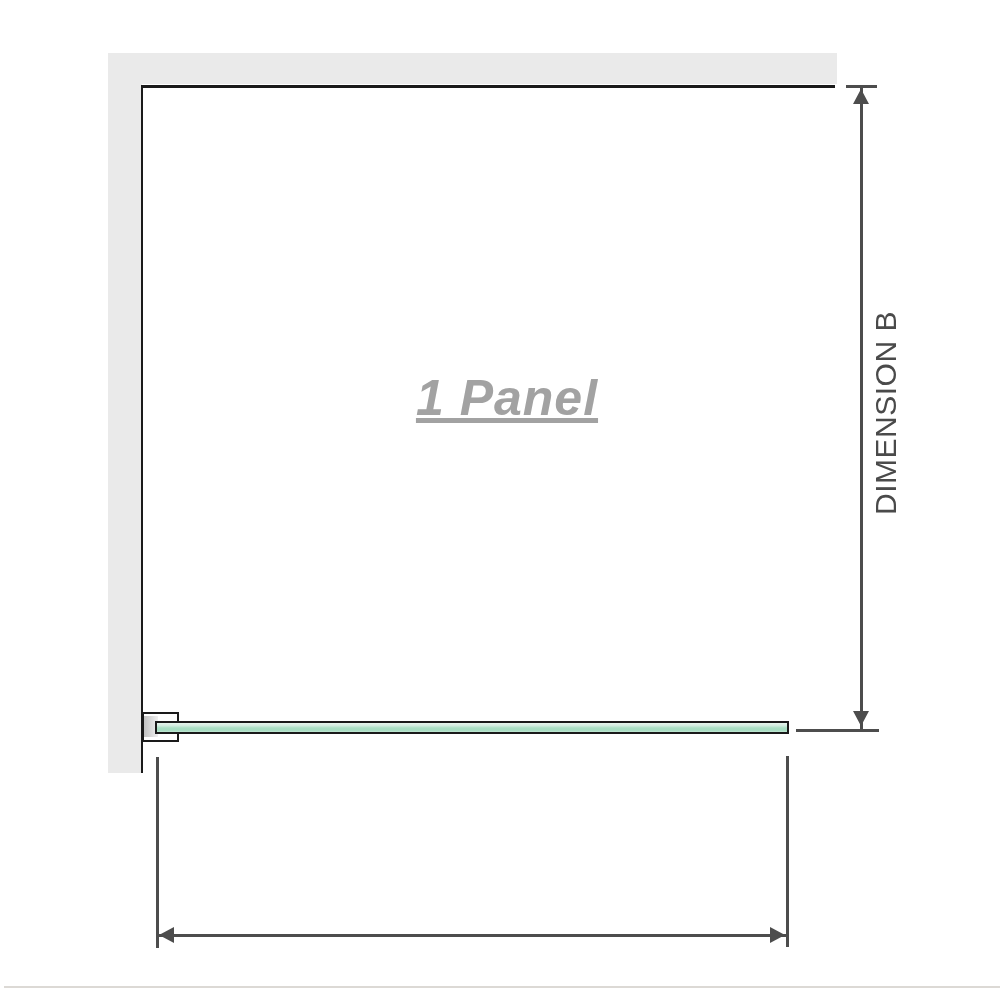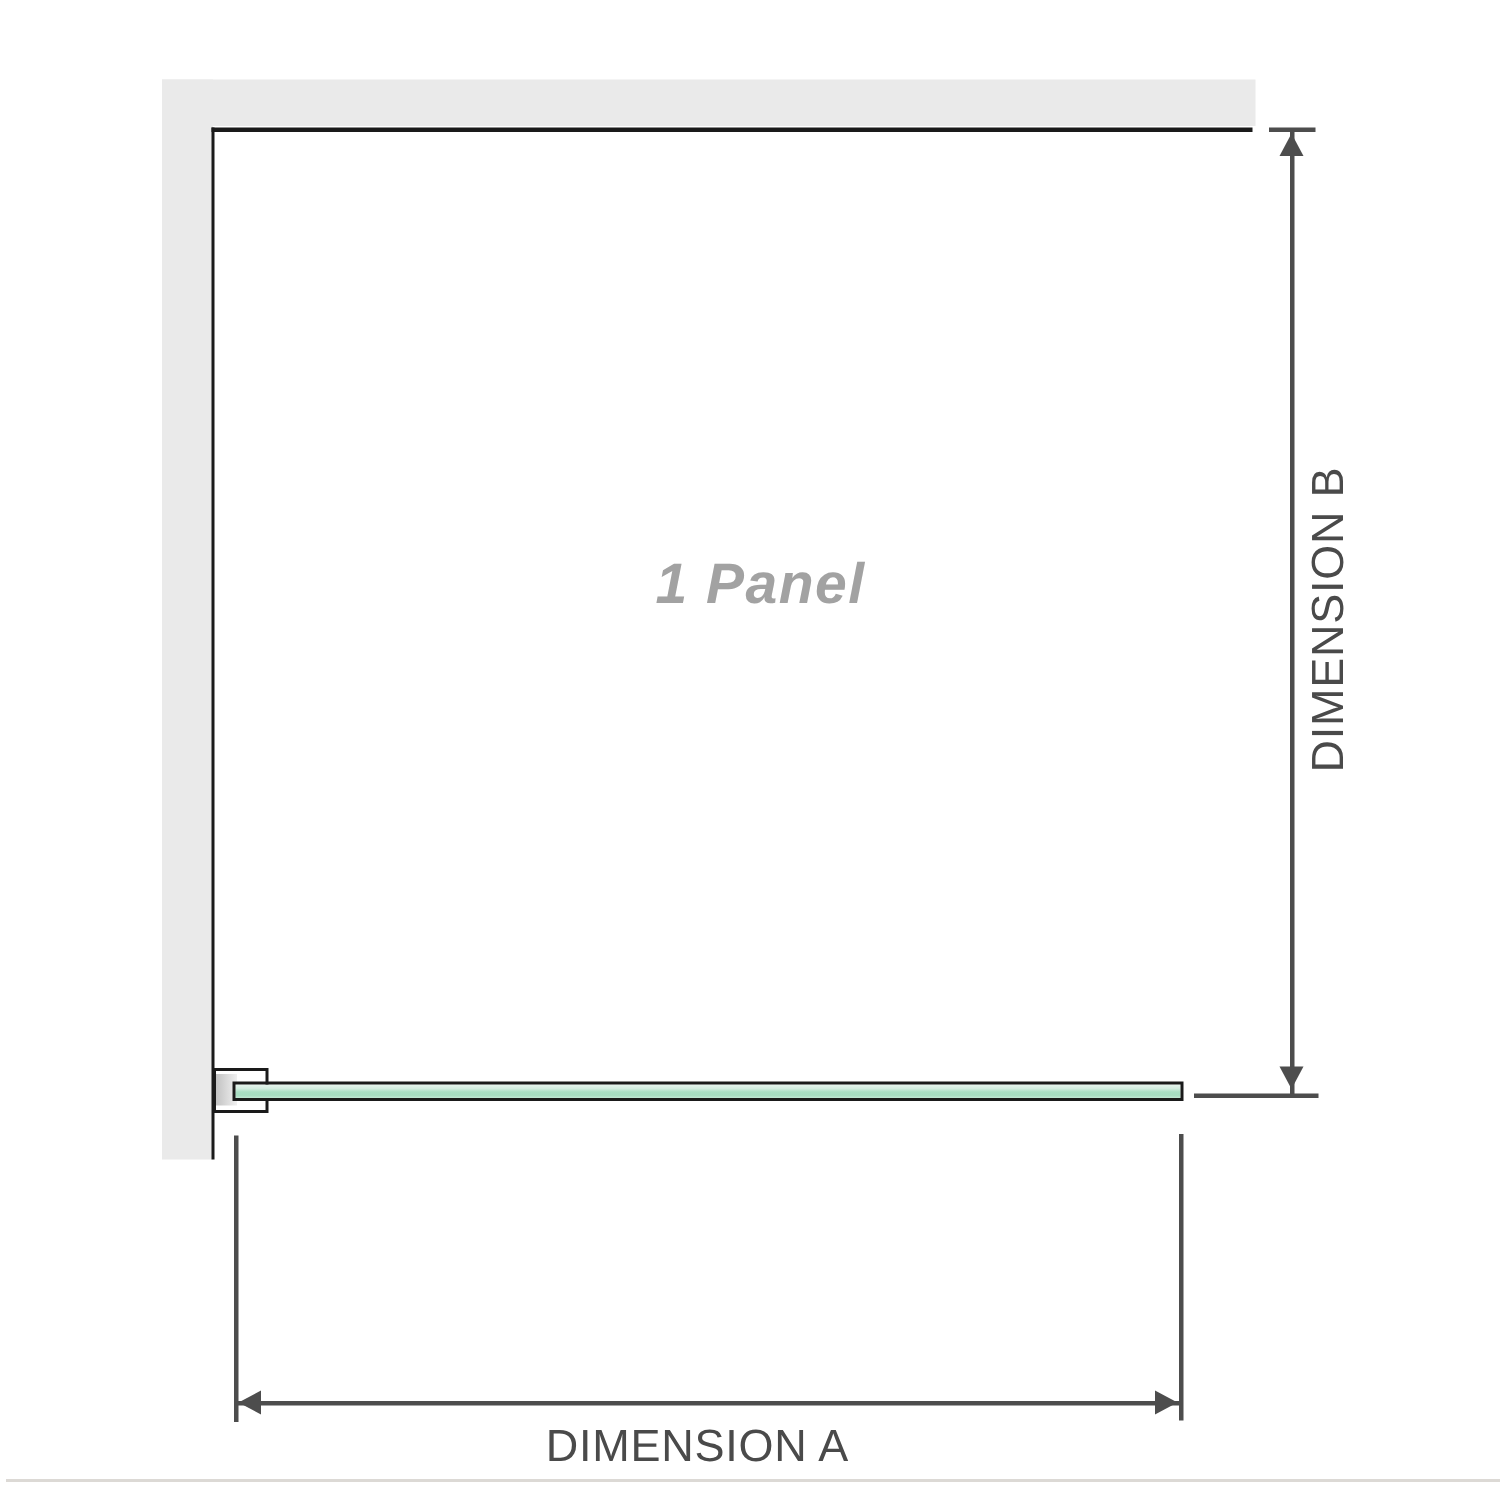--- a/index.html
+++ b/index.html
@@ -31,24 +31,25 @@
   #edge-top  { left: 141px;   top: 85px; width: 694px; height: 2.5px; }
   #edge-left { left: 140.5px; top: 85px; width: 2.5px; height: 688px; }
 
   
   #panel-label {
     position: absolute;
     left: 377px; top: 368px; width: 260px;
     text-align: center;
     font-style: italic;
     font-weight: bold;
-    font-size: 38px;
+    font-size: 50px;
     line-height: 1.2;
     color: var(--panel-label-text, #a2a2a2);
     letter-spacing: 1px;
+    text-decoration: underline;
   }
 
   
   #glass-panel {
     position: absolute;
     left: 155px; top: 721px; width: 634px; height: 13px;
     box-sizing: border-box;
     border: 2px solid var(--outline, #1a1a1a);
     background: linear-gradient(to bottom,
       #e7f4ed 0%, #d2ecdf 30%, #aadfc4 55%, #a6ddc1 80%, #c2e8d4 100%);
@@ -157,17 +158,16 @@
   <div id="dim-b-cap-bottom" class="dim-cap"></div>
   <div id="dim-b-arrow-up" class="arrow"></div>
   <div id="dim-b-arrow-down" class="arrow"></div>
   <div id="dim-b-label" class="dim-label">DIMENSION B</div>
 
   <div id="dim-a-ext-left" class="ext-line"></div>
   <div id="dim-a-ext-right" class="ext-line"></div>
   <div id="dim-a-line" class="dim-line"></div>
   <div id="dim-a-arrow-left" class="arrow"></div>
   <div id="dim-a-arrow-right" class="arrow"></div>
-  <div id="dim-a-label" class="dim-label">DIMENSION A</div>
 
   <div id="bottom-separator"></div>
 
 </div>
 
 </body></html>

